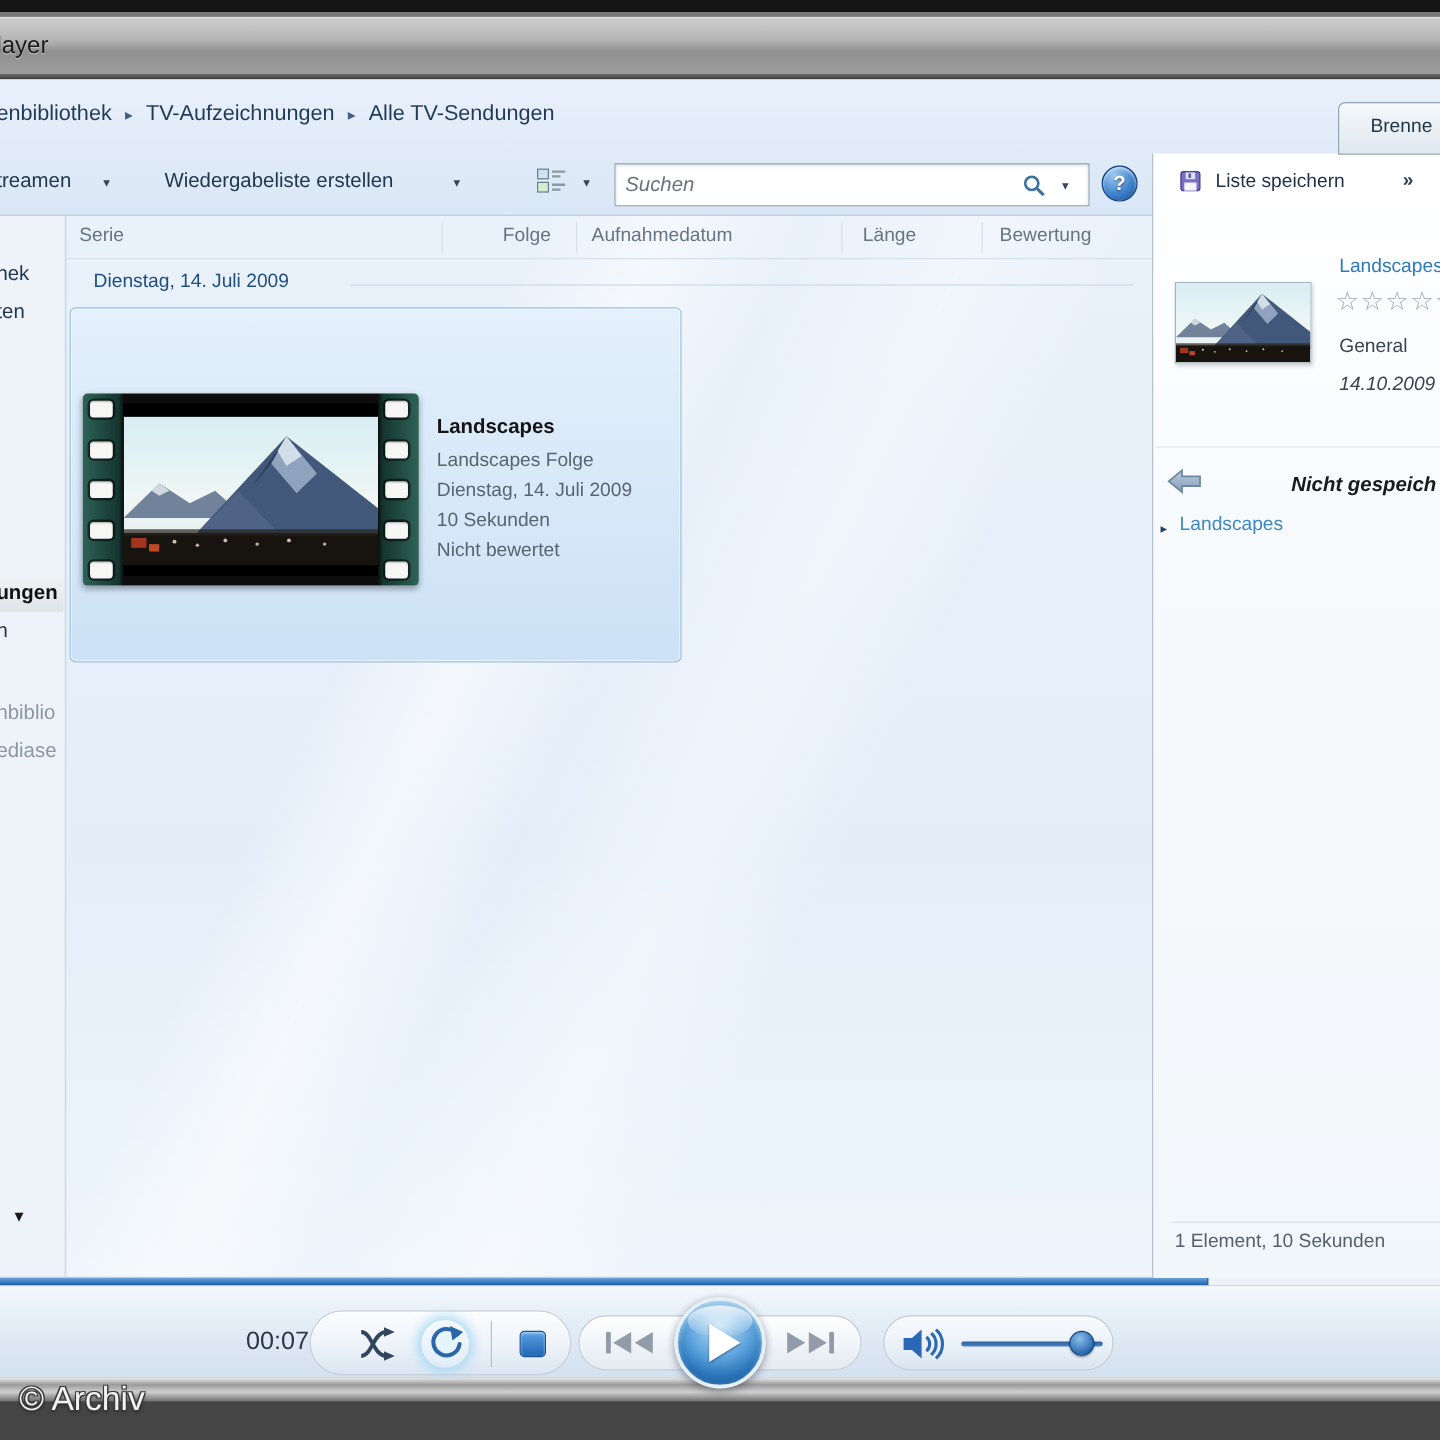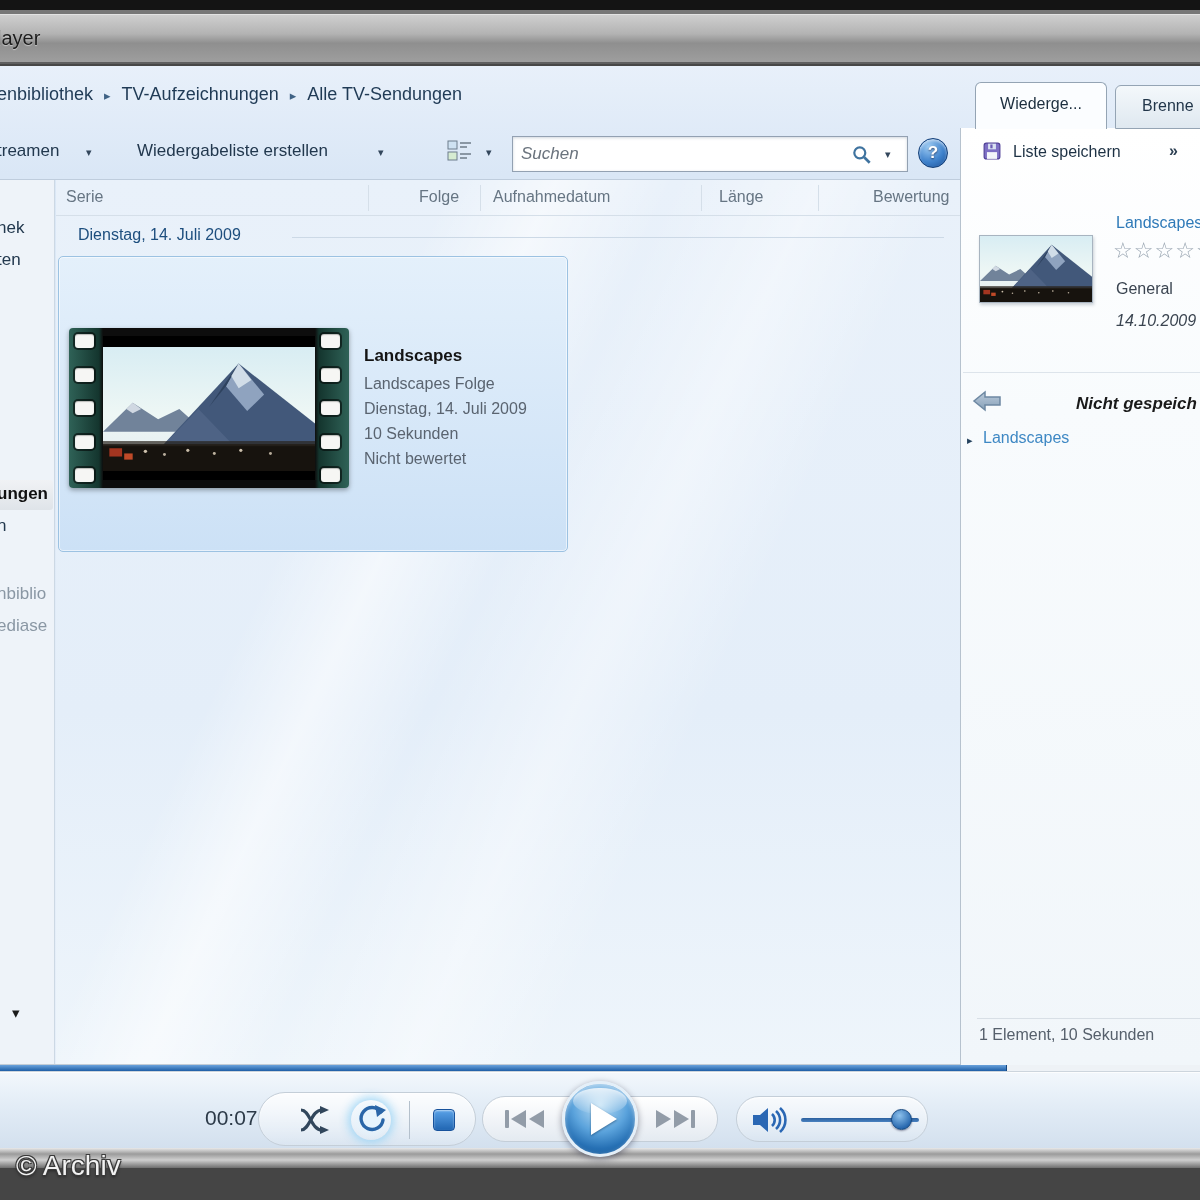--- a/index.html
+++ b/index.html
@@ -89,21 +89,21 @@
   .sb-expander { position:absolute; left:12px; top:824px; font-size:15px; color:#1a1a1a; }
 
   
   .list-area   { position:absolute; left:56px; top:180px; width:904px; height:885px; overflow:hidden;
                  background:
                    linear-gradient(115deg, rgba(255,255,255,0) 30%, rgba(255,255,255,.55) 38%,
                      rgba(255,255,255,0) 47%, rgba(255,255,255,.4) 58%, rgba(255,255,255,0) 68%),
                    linear-gradient(180deg,#e9f1fa 0%,#e4eef9 60%,#eef5fb 100%); }
   .col-hdr     { position:absolute; left:0; top:0; width:992px; height:36px; border-bottom:1px solid #d5dfe9; }
   .col-label   { position:absolute; top:8px; font-size:16px; color:#667583; }
-  .cl-0 { left:10px; } .cl-1 { left:323px;margin-left:40px; } .cl-2 { left:437px; } .cl-3 { left:663px; } .cl-4 { left:817px;text-align:right; }
+  .cl-0 { left:10px; } .cl-1 { left:323px;margin-left:40px; } .cl-2 { left:437px; } .cl-3 { left:663px; } .cl-4 { left:777px;text-align:right; }
   .col-sep     { position:absolute; top:5px; width:1px; height:26px; background:#d5dfe9; }
   .cs-1 { left:312px; } .cs-2 { left:424px; } .cs-3 { left:645px; } .cs-4 { left:762px; }
   .group-label { position:absolute; left:22px; top:46px; font-size:16px; color:#1d4e7e; white-space:nowrap; }
   .group-rule  { position:absolute; left:236px; top:57px; width:652px; height:1px; background:#ccd9e6; }
 
   .item-card   { position:absolute; left:2px; top:76px; width:510px; height:296px; border-radius:5px;
                  border:1px solid #9cc2e2; background:linear-gradient(180deg,#e4f0fb,#cce1f6);
                  box-shadow:inset 0 0 0 1px rgba(255,255,255,.55); }
   .filmstrip   { position:absolute; left:10px; top:71px; width:280px; height:160px; border-radius:4px;
                  background:linear-gradient(90deg,#2f6257 0px,#14352e 30px,#0d0d0d 34px,#0d0d0d 246px,#14352e 250px,#2f6257 280px);
@@ -247,23 +247,20 @@
       </svg>
     </div>
     <div class="search-dd">▾</div>
   </div>
   <div class="help-btn">?</div>
   <div class="toolbar-rule"></div>
 
   <div class="tab-inactive">
     <span>Brenne</span>
   </div>
-  <div class="tab-active">
-    <span>Wiederge...</span>
-  </div>
 
   <div class="right-pane">
     <div class="save-icon">
       <svg viewBox="0 0 16 16">
         <rect x="1" y="1" width="14" height="14" rx="2" fill="#7d6fc4" stroke="#4f3f96"></rect>
         <rect x="4.5" y="1.5" width="7" height="5" fill="#d9e2f2"></rect>
         <rect x="6.5" y="2.2" width="2" height="3.4" fill="#6c5cb4"></rect>
         <rect x="3.5" y="9" width="9" height="6" fill="#f4f6fa"></rect>
       </svg>
     </div>

